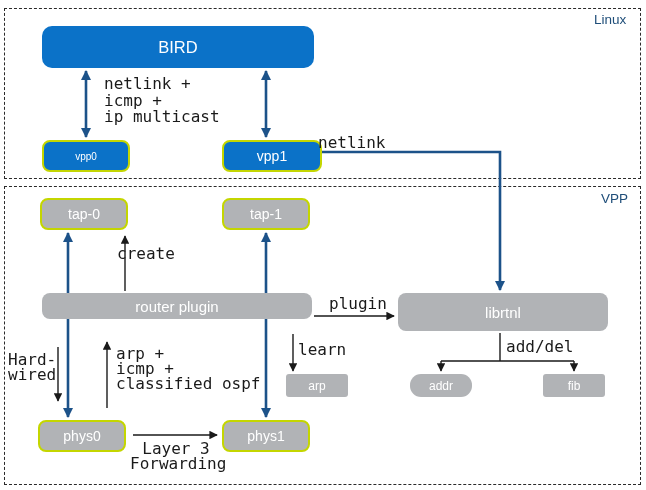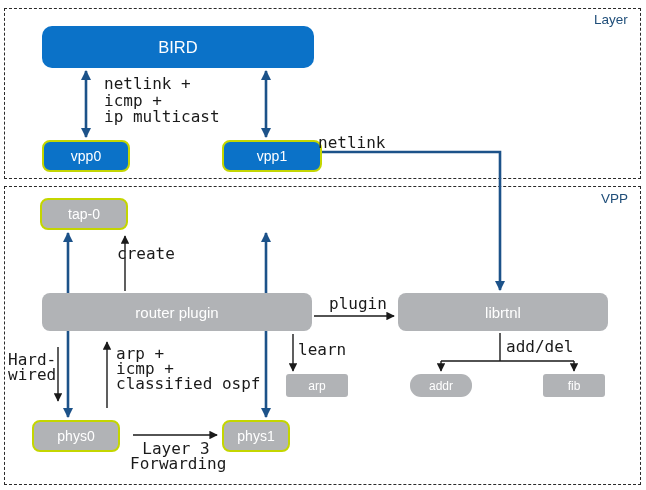--- a/index.html
+++ b/index.html
@@ -31,21 +31,21 @@
   .mk-blue{fill:var(--arrow-blue,#1c5289);}
   .mk-black{fill:var(--annotation-text,#1a1a1a);}
 </style>
 </head>
 <body>
 
 <div class="canvas">
 
   <div class="region" id="region-linux"></div>
   <div class="region" id="region-vpp"></div>
-  <div class="region-label" id="label-linux">Layer</div>
+  <div class="region-label" id="label-linux">Linux</div>
   <div class="region-label" id="label-vpp">VPP</div>
 
   <svg class="arrows" width="646" height="490" viewBox="0 0 646 490">
     <defs>
       <marker id="ab" viewBox="0 0 10 10" refX="9" refY="5" markerWidth="10" markerHeight="10" orient="auto-start-reverse" markerUnits="userSpaceOnUse">
         <path class="mk-blue" d="M0,0 L10,5 L0,10 z"></path>
       </marker>
       <marker id="ak" viewBox="0 0 10 10" refX="9" refY="5" markerWidth="8.5" markerHeight="8.5" orient="auto-start-reverse" markerUnits="userSpaceOnUse">
         <path class="mk-black" d="M0,0 L10,5 L0,10 z"></path>
       </marker>
@@ -67,34 +67,35 @@
       <line x1="441" y1="361" x2="441" y2="371" marker-end="url(#ak)"></line>
       <line x1="574" y1="361" x2="574" y2="371" marker-end="url(#ak)"></line>
       <line x1="58" y1="347" x2="58" y2="401" marker-end="url(#ak)"></line>
       <line x1="107" y1="408" x2="107" y2="342" marker-end="url(#ak)"></line>
       <line x1="133" y1="435" x2="217" y2="435" marker-end="url(#ak)"></line>
     </g>
   </svg>
 
   <div class="node blue r10" style="left:42px;top:26px;width:272px;height:42px;font-size:16.5px;">BIRD</div>
 
-  <div class="node blue lime r8" style="left:42px;top:140px;width:88px;height:32px;font-size:14px;">vpp0</div>
+  <div class="node blue lime r8" style="left:42px;top:140px;width:88px;height:32px;font-size:10px;">vpp0</div>
   <div class="node blue lime r8" style="left:222px;top:140px;width:100px;height:32px;font-size:14px;">vpp1</div>
 
   <div class="node gray lime r8" style="left:40px;top:198px;width:88px;height:32px;font-size:14px;">tap-0</div>
+  <div class="node gray lime r8" style="left:222px;top:198px;width:88px;height:32px;font-size:14px;">tap-1</div>
 
-  <div class="node gray r8" style="left:42px;top:293px;width:270px;height:38px;font-size:15px;">router plugin</div>
+  <div class="node gray r8" style="left:42px;top:293px;width:270px;height:26px;font-size:15px;">router plugin</div>
   <div class="node gray r8" style="left:398px;top:293px;width:210px;height:38px;font-size:15px;">librtnl</div>
 
   <div class="node gray r3" style="left:286px;top:374px;width:62px;height:23px;font-size:12px;">arp</div>
   <div class="node gray r3" style="left:410px;top:374px;width:62px;height:23px;font-size:12px;border-radius:11px;">addr</div>
   <div class="node gray r3" style="left:543px;top:374px;width:62px;height:23px;font-size:12px;">fib</div>
 
-  <div class="node gray lime r8" style="left:32px;top:420px;width:88px;height:32px;font-size:14px;">phys0</div>
-  <div class="node gray lime r8" style="left:222px;top:420px;width:68px;height:32px;font-size:14px;">phys1</div>
+  <div class="node gray lime r8" style="left:38px;top:420px;width:88px;height:32px;font-size:14px;">phys0</div>
+  <div class="node gray lime r8" style="left:222px;top:420px;width:88px;height:32px;font-size:14px;">phys1</div>
 
   <div class="ann" style="left:104px;top:76px;line-height:16.5px;">netlink +
 icmp +
 ip multicast</div>
   <div class="ann" style="left:318px;top:135px;">netlink</div>
   <div class="ann" style="left:117px;top:246px;">create</div>
   <div class="ann" style="left:329px;top:296px;">plugin</div>
   <div class="ann" style="left:298px;top:342px;">learn</div>
   <div class="ann" style="left:506px;top:339px;">add/del</div>
   <div class="ann" style="left:116px;top:346px;line-height:15px;">arp +

